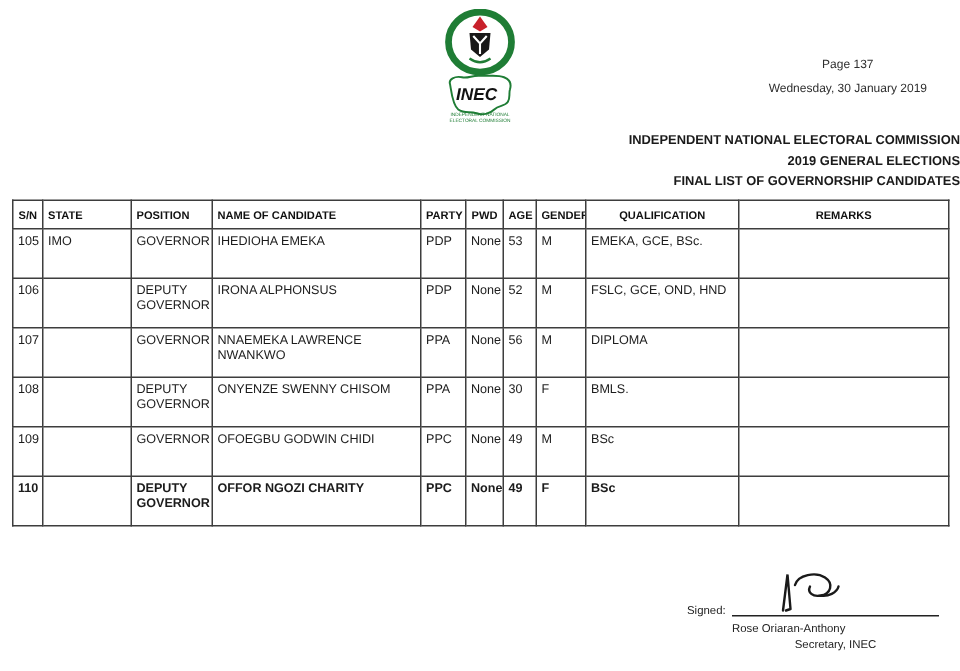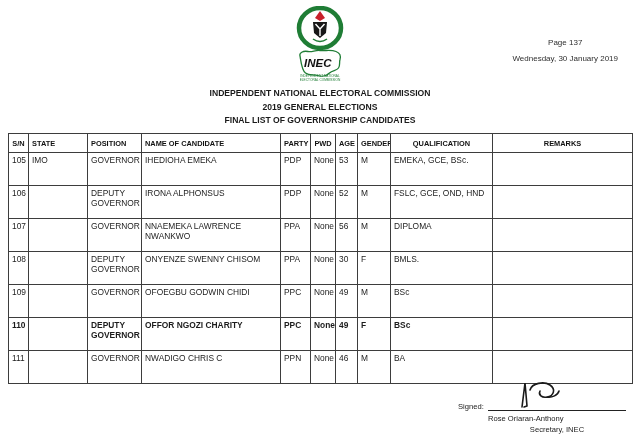--- a/index.html
+++ b/index.html
@@ -7,21 +7,21 @@
     width:640px; height:447px;
     background:#ffffff;
     font-family:"Liberation Sans", sans-serif;
     color:#1c1c1c;
     position:relative;
     overflow:hidden;
   }
   .logo-wrap { position:absolute; top:6px; left:50%; transform:translateX(-50%); }
   .page-info { position:absolute; top:38px; right:22px; text-align:center; font-size:8px; color:#2e2e2e; line-height:10px; }
   .page-info .page-number { margin-bottom:6px; }
-  .titles { position:absolute; top:87px; left:0; width:100%; text-align:center; font-weight:bold; font-size:8.6px; color:#1a1a1a; line-height:13.5px; }
+  .titles { position:absolute; top:87px; left:0; width:100%; text-align:right; font-weight:bold; font-size:8.6px; color:#1a1a1a; line-height:13.5px; }
   table.candidates {
     position:absolute; left:8px; top:133px; width:624px;
     border-collapse:collapse; table-layout:fixed;
   }
   table.candidates th, table.candidates td {
     border:1px solid #3d3d3d;
     overflow:hidden;
   }
   table.candidates th {
     font-size:7.4px; font-weight:bold; padding:2px 3px;
@@ -162,32 +162,20 @@
       <td></td>
       <td>DEPUTY GOVERNOR</td>
       <td>OFFOR NGOZI CHARITY</td>
       <td>PPC</td>
       <td class="c">None</td>
       <td class="c">49</td>
       <td class="c">F</td>
       <td>BSc</td>
       <td></td>
     </tr>
-    <tr>
-      <td>111</td>
-      <td></td>
-      <td>GOVERNOR</td>
-      <td>NWADIGO CHRIS C</td>
-      <td>PPN</td>
-      <td class="c">None</td>
-      <td class="c">46</td>
-      <td class="c">M</td>
-      <td>BA</td>
-      <td></td>
-    </tr>
   </tbody>
 </table>
 
 <div class="signature">
   <span class="sig-label">Signed:</span>
   <div class="sig-line"></div>
   <svg class="sig-scribble" width="54" height="30" viewBox="0 0 54 30">
     <path d="M8 27 L11 3 L13 26 M13 26 L10 27 M16 10 C18 3 30 1 36 5 C42 9 40 16 33 17 C28 18 24 15 26 11 M33 17 C38 18 44 15 45 11" fill="none" stroke="#1a1a1a" stroke-width="1.6" stroke-linecap="round"></path>
   </svg>
   <div class="sig-name">Rose Oriaran-Anthony</div>

